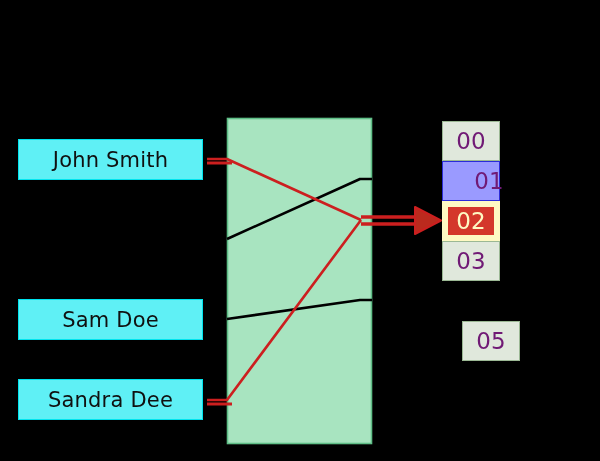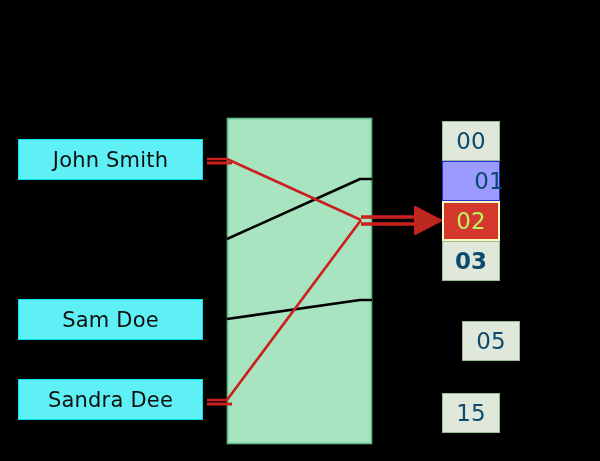--- a/index.html
+++ b/index.html
@@ -49,33 +49,33 @@
   .bucket {
     position: absolute;
     left: 442px;
     width: 58px;
     height: 40px;
     box-sizing: border-box;
     display: flex;
     align-items: center;
     justify-content: center;
     font-size: 23px;
-    color: #0c4a6e;
+    color: #701a75;
     background: #e0e8dc;
     border: 1px solid #9bb894;
   }
   .bucket.blue {
     background: #9a9aff;
     border: 1px solid #2b2bd8;
     padding-left: 36px;
   }
   .bucket.red {
     background: #d4372b;
-    border: 2px solid #fef9c3;
-    color: #bef264;
+    border: 6px solid #fef9c3;
+    color: #fef9c3;
   }
 </style>
 </head>
 <body>
 
 <div id="canvas">
 
   <svg id="wires" viewBox="0 0 600 461" width="600" height="461" xmlns="http://www.w3.org/2000/svg">
 
     <rect x="227.5" y="118.5" width="144" height="325" fill="#a8e4c0" stroke="#5fbf87" stroke-width="1.6"></rect>
@@ -117,26 +117,23 @@
   </div>
 
   <div class="bucket blue" style="top:161px;">
     <span>01</span>
   </div>
 
   <div class="bucket red" style="top:201px;">
     <span>02</span>
   </div>
 
-  <div class="bucket" style="top:241px;font-weight:bold;">
+  <div class="bucket" style="top:241px;">
     <span>03</span>
   </div>
 
 
   <div class="bucket" style="top:321px;margin-left:20px;">
     <span>05</span>
   </div>
 
-  <div class="bucket" style="top:393px;">
-    <span>15</span>
-  </div>
 
 </div>
 
 </body></html>

